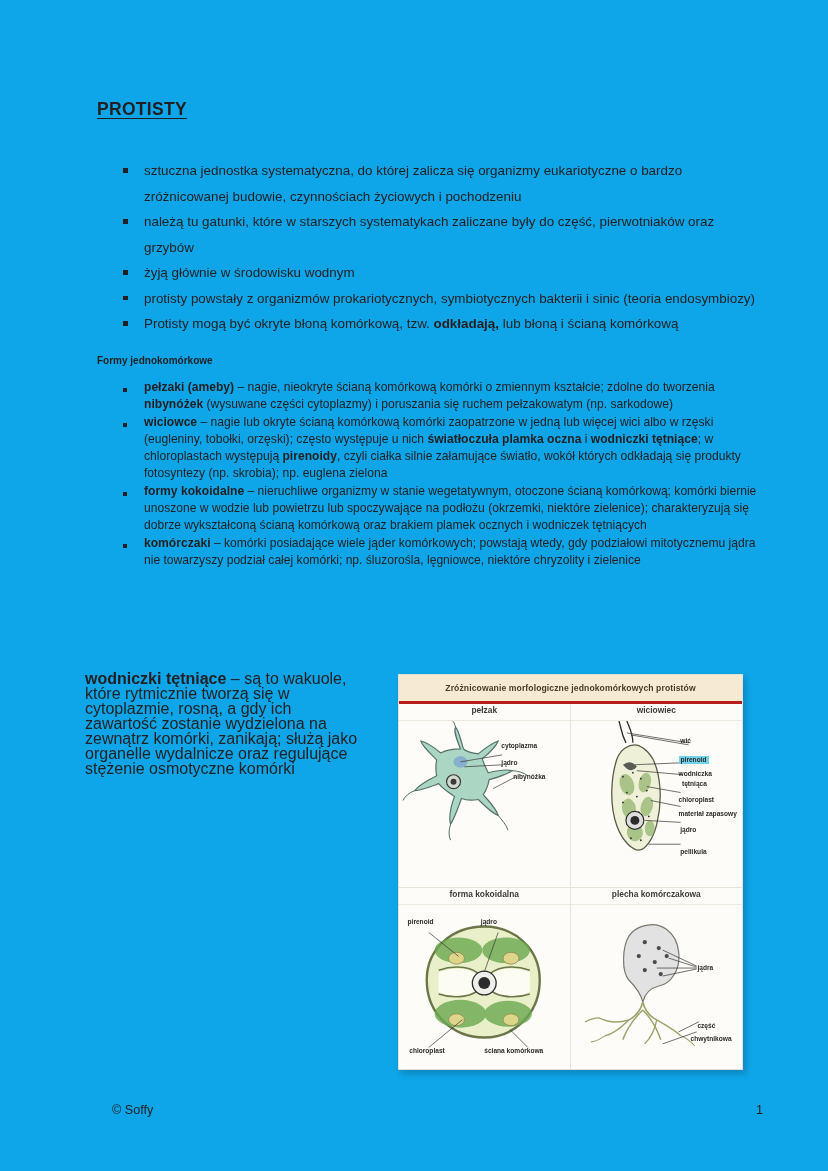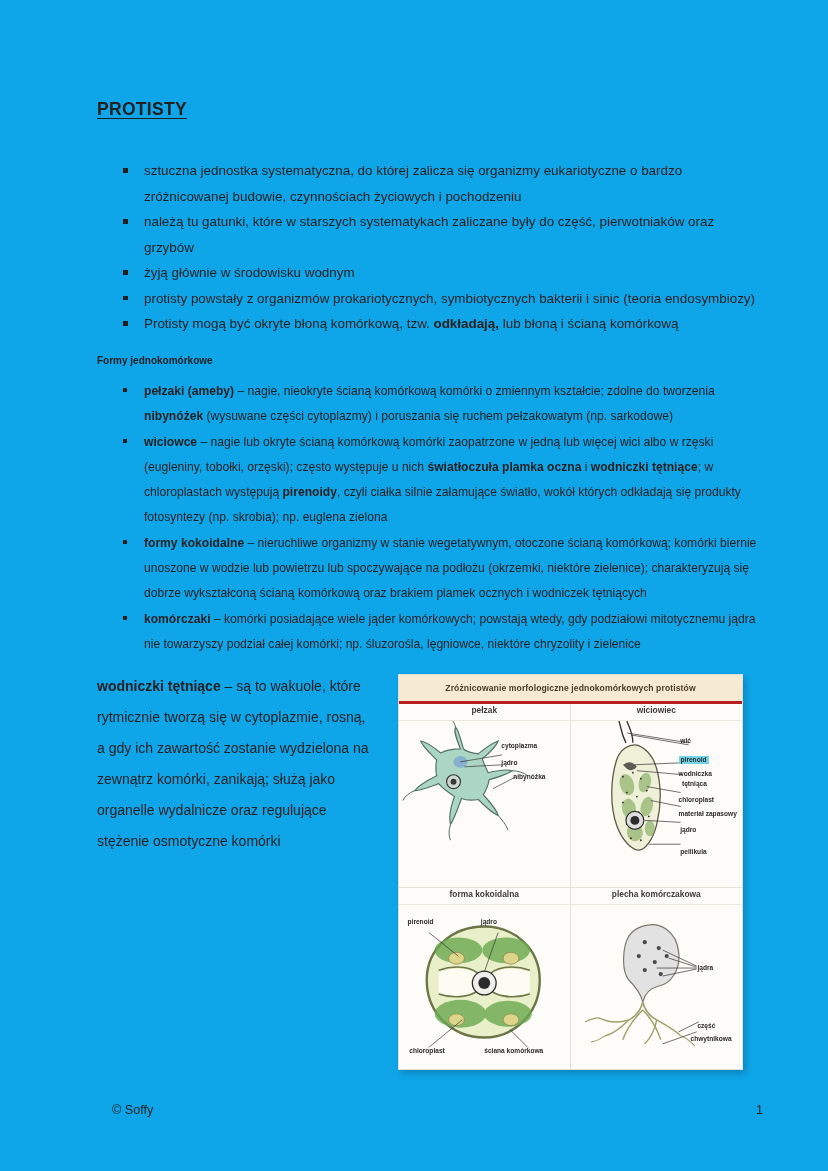--- a/index.html
+++ b/index.html
@@ -70,42 +70,42 @@
   .sub-list {
     position: absolute;
     left: 122px;
     top: 379px;
     width: 650px;
   }
   .sblt {
     position: relative;
     padding-left: 22px;
     font-size: 12.1px;
-    line-height: 25px;
+    line-height: 17px;
     margin-bottom: 1px;
   }
   .sblt::before {
     content: "";
     position: absolute;
     left: 1px;
     top: 8.5px;
     width: 4px;
     height: 4px;
     background: #231f20;
   }
   b, strong { font-weight: bold; }
 
   
   .left-para {
     position: absolute;
-    left: 97px;
+    left: 85px;
     top: 671px;
     width: 276px;
-    font-size: 14px;
-    line-height: 31px;
+    font-size: 16px;
+    line-height: 15px;
   }
 
   
   .figure {
     position: absolute;
     left: 398px;
     top: 674px;
     width: 345px;
     height: 396px;
     background: #fdfcfa;

